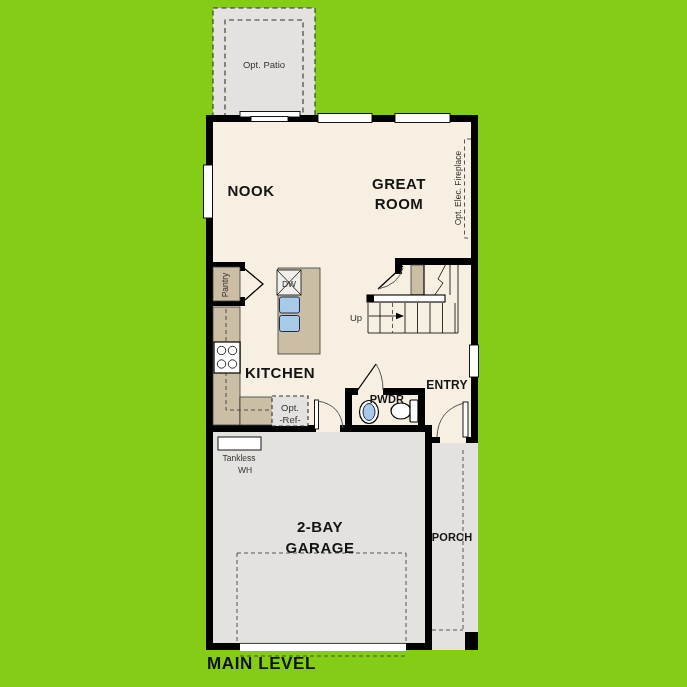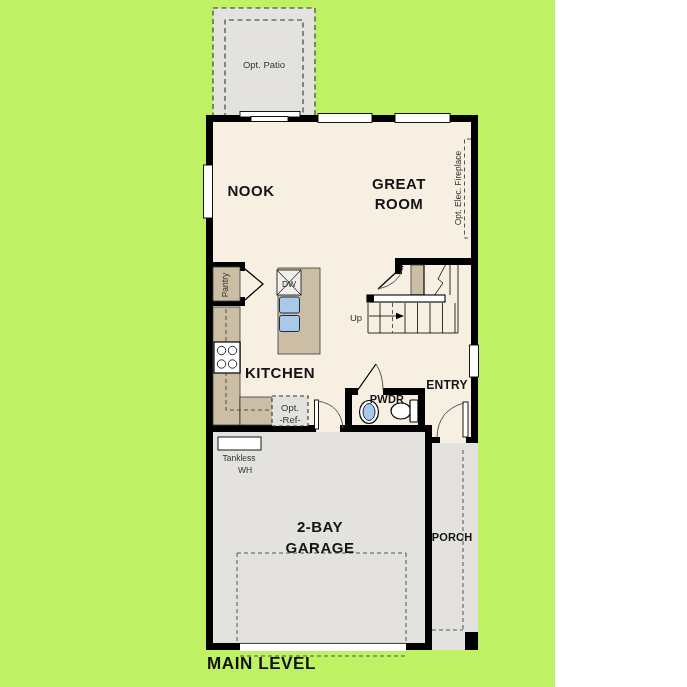--- a/index.html
+++ b/index.html
@@ -1,16 +1,16 @@
 <!DOCTYPE html>
 <html style="--floor: #f6efe2; --optional-area: #e3e2df; --cabinet: #cbbea4; --fixture-blue: #a9c9e9; --wall: #000000;"><head>
 <meta charset="utf-8">
 <style>
   html,body{margin:0;padding:0;background:#ffffff;}
-  .canvas{position:relative;width:555px;height:687px;background:#bef264;overflow:hidden;}
+  .canvas{position:relative;width:687px;height:687px;background:#84cc16;overflow:hidden;}
   svg{display:block;}
   .floor{fill:var(--floor,#f6efe2);}
   .opt{fill:var(--optional-area,#e3e2df);}
   .cab{fill:var(--cabinet,#cbbea4);stroke:#3a3a3a;stroke-width:.8;}
   .wall{fill:var(--wall,#000);}
   .win{fill:#fff;stroke:#000;stroke-width:.9;}
   .thin{stroke:#000;stroke-width:.8;fill:none;}
   .med{stroke:#000;stroke-width:1.3;fill:none;}
   .arc{stroke:#555;stroke-width:1;fill:none;}
   .dash{stroke:#333;stroke-width:1.1;fill:none;stroke-dasharray:5 3.5;}

